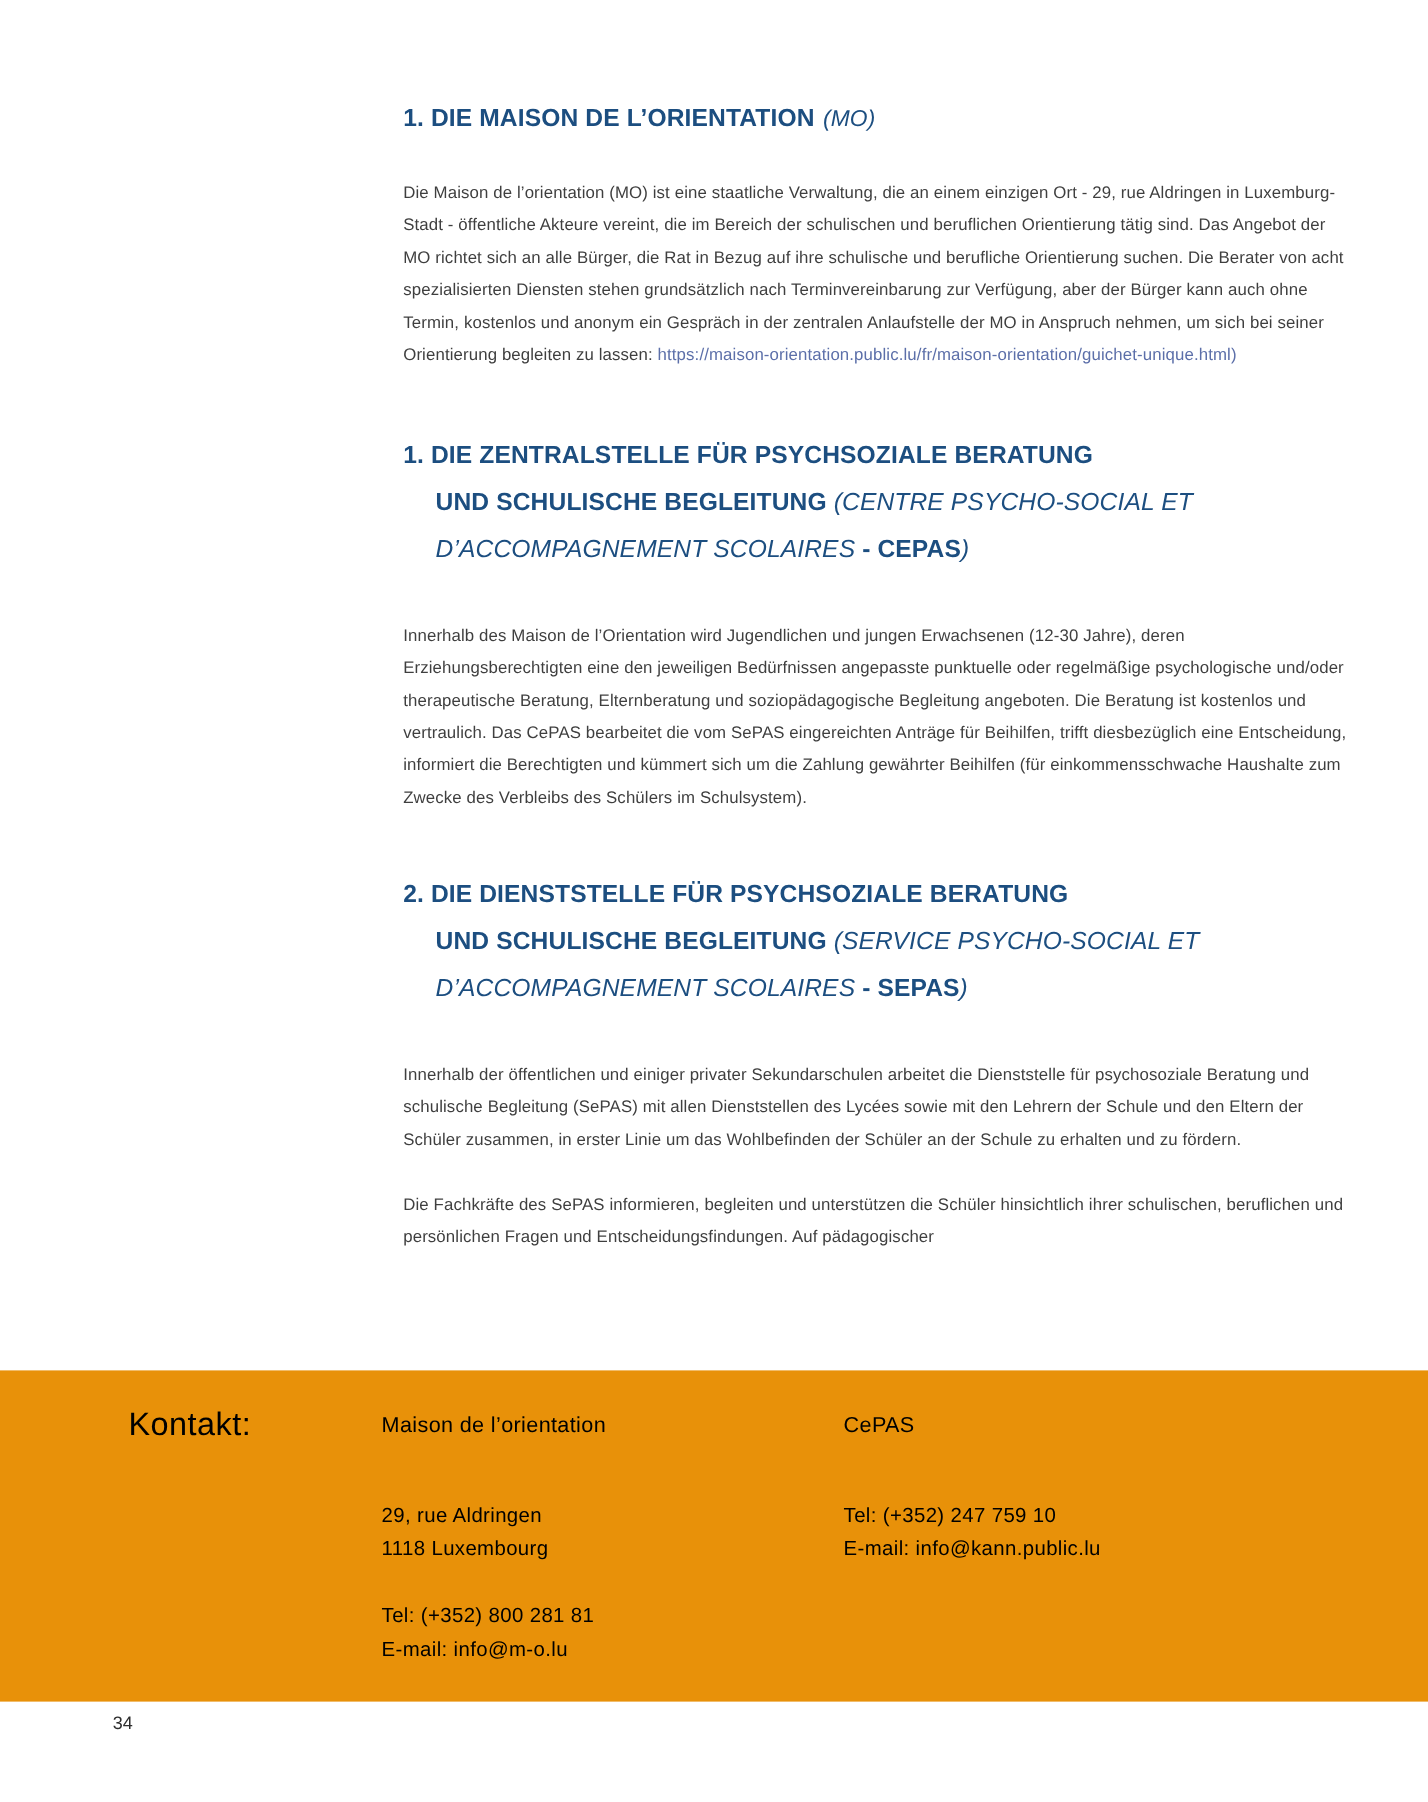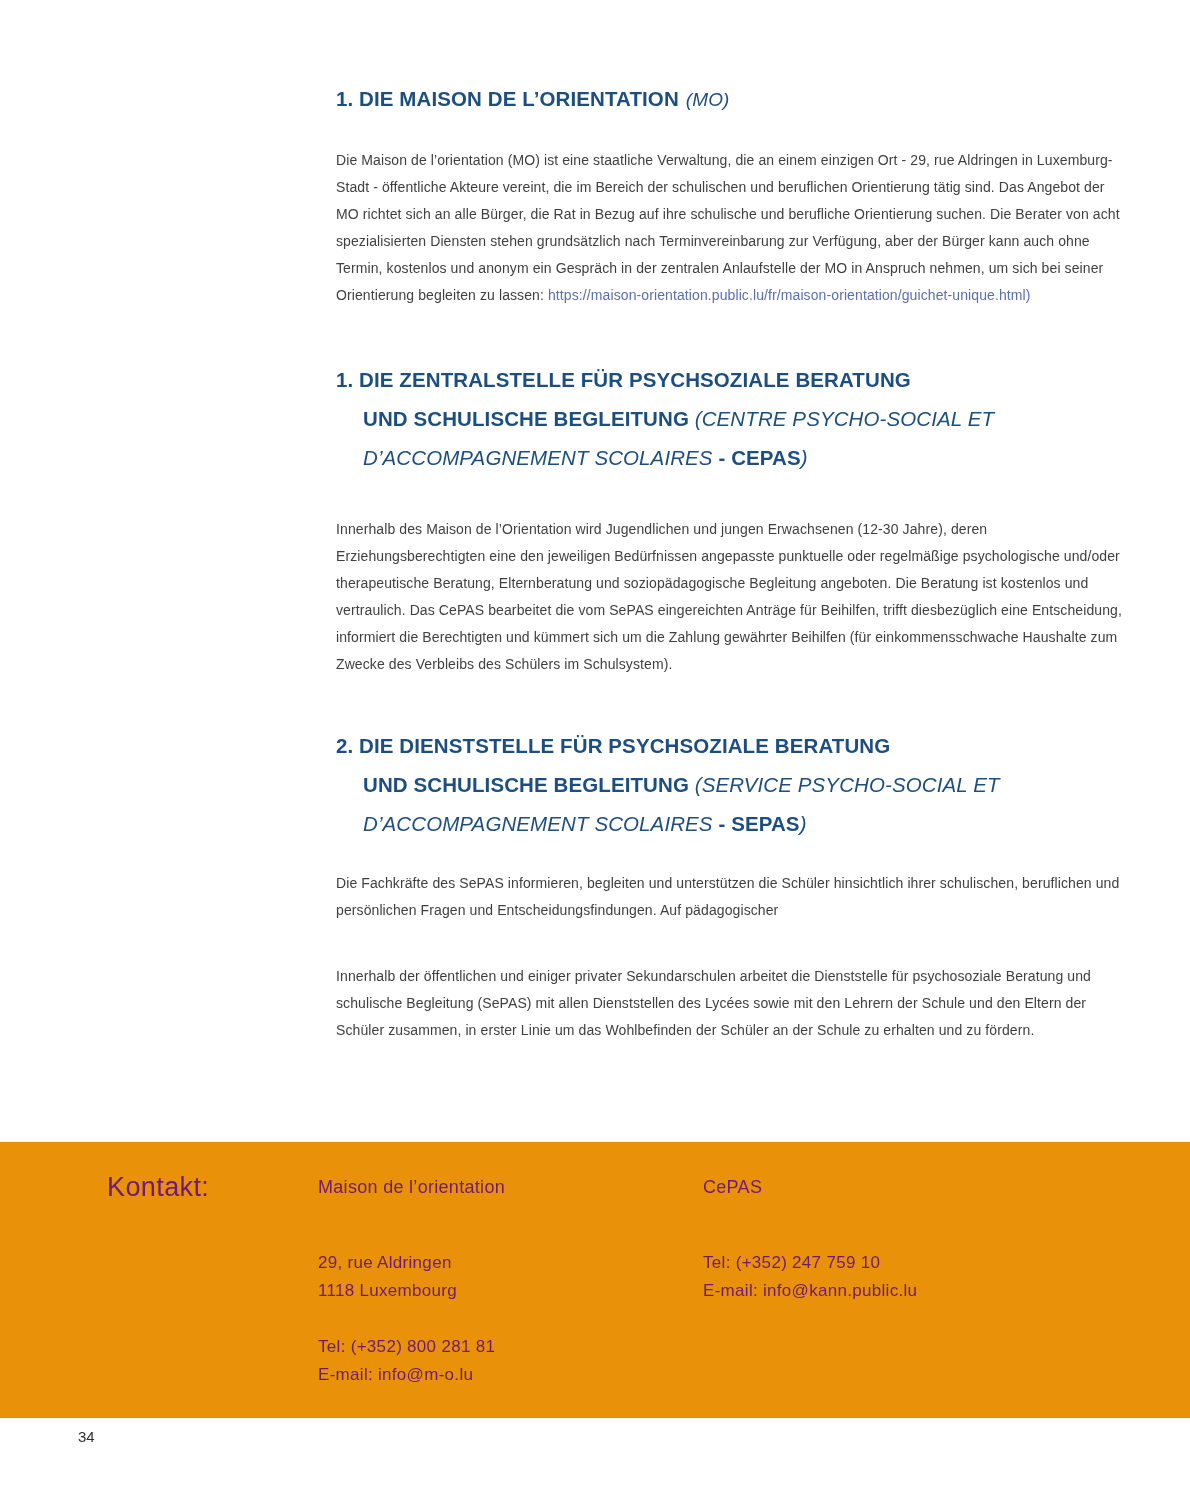--- a/index.html
+++ b/index.html
@@ -53,40 +53,40 @@
     text-decoration: none;
     cursor: pointer;
   }
   .footer {
     position: absolute;
     left: 0;
     top: 1142px;
     width: 1190px;
     height: 276px;
     background: #e89109;
-    color: #701a75;
+    color: #000000;
     display: flex;
     align-items: flex-start;
   }
   .kontakt {
     margin-left: 107px;
     width: 211px;
     padding-top: 30px;
     font-size: 27px;
     letter-spacing: 0.4px;
   }
   .fcol { padding-top: 32px; letter-spacing: 0.3px; }
   .fcol-1 { width: 385px; }
   .f-title { font-size: 18px; line-height: 27px; }
   .f-line { font-size: 17px; line-height: 28px; }
   .f-group-1 { margin-top: 48px; }
   .f-group-2 { margin-top: 28px; }
   .page-number {
     position: absolute;
-    left: 78px;
+    left: 94px;
     top: 1428px;
     font-size: 15px;
     color: #2e2e2e;
   }
 </style>
 </head>
 <body>
 
 <div class="content">
 
@@ -104,23 +104,23 @@
   </h2>
 
   <p class="body-p p-cepas">Innerhalb des Maison de l’Orientation wird Jugendlichen und jungen Erwachsenen (12-30 Jahre), deren Erziehungsberechtigten eine den jeweiligen Bedürfnissen angepasste punktuelle oder regelmäßige psychologische und/oder therapeutische Beratung, Elternberatung und soziopädagogische Begleitung angeboten. Die Beratung ist kostenlos und vertraulich. Das CePAS bearbeitet die vom SePAS eingereichten Anträge für Beihilfen, trifft diesbezüglich eine Entscheidung, informiert die Berechtigten und kümmert sich um die Zahlung gewährter Beihilfen (für einkommensschwache Haushalte zum Zwecke des Verbleibs des Schülers im Schulsystem).</p>
 
   <h2 class="heading h-multi h-sepas">
     <span class="h-line"><span>2.</span> <span>DIE DIENSTSTELLE FÜR PSYCHSOZIALE BERATUNG</span></span>
     <span class="h-line h-cont"><span>UND SCHULISCHE BEGLEITUNG</span> <span class="h-it">(SERVICE PSYCHO-SOCIAL ET</span></span>
     <span class="h-line h-cont"><span class="h-it">D’ACCOMPAGNEMENT SCOLAIRES</span> <span>- SEPAS</span><span class="h-it">)</span></span>
   </h2>
 
+  <p class="body-p p-sepas1">Innerhalb der öffentlichen und einiger privater Sekundarschulen arbeitet die Dienststelle für psychosoziale Beratung und schulische Begleitung (SePAS) mit allen Dienststellen des Lycées sowie mit den Lehrern der Schule und den Eltern der Schüler zusammen, in erster Linie um das Wohlbefinden der Schüler an der Schule zu erhalten und zu fördern.</p>
+
   <p class="body-p p-sepas2">Die Fachkräfte des SePAS informieren, begleiten und unterstützen die Schüler hinsichtlich ihrer schulischen, beruflichen und persönlichen Fragen und Entscheidungsfindungen. Auf pädagogischer</p>
-
-  <p class="body-p p-sepas1">Innerhalb der öffentlichen und einiger privater Sekundarschulen arbeitet die Dienststelle für psychosoziale Beratung und schulische Begleitung (SePAS) mit allen Dienststellen des Lycées sowie mit den Lehrern der Schule und den Eltern der Schüler zusammen, in erster Linie um das Wohlbefinden der Schüler an der Schule zu erhalten und zu fördern.</p>
 
 </div>
 
 <div class="footer">
   <div class="kontakt">Kontakt:</div>
 
   <div class="fcol fcol-1">
     <div class="f-title">Maison de l’orientation</div>
     <div class="f-group-1">
       <div class="f-line">29, rue Aldringen</div>

